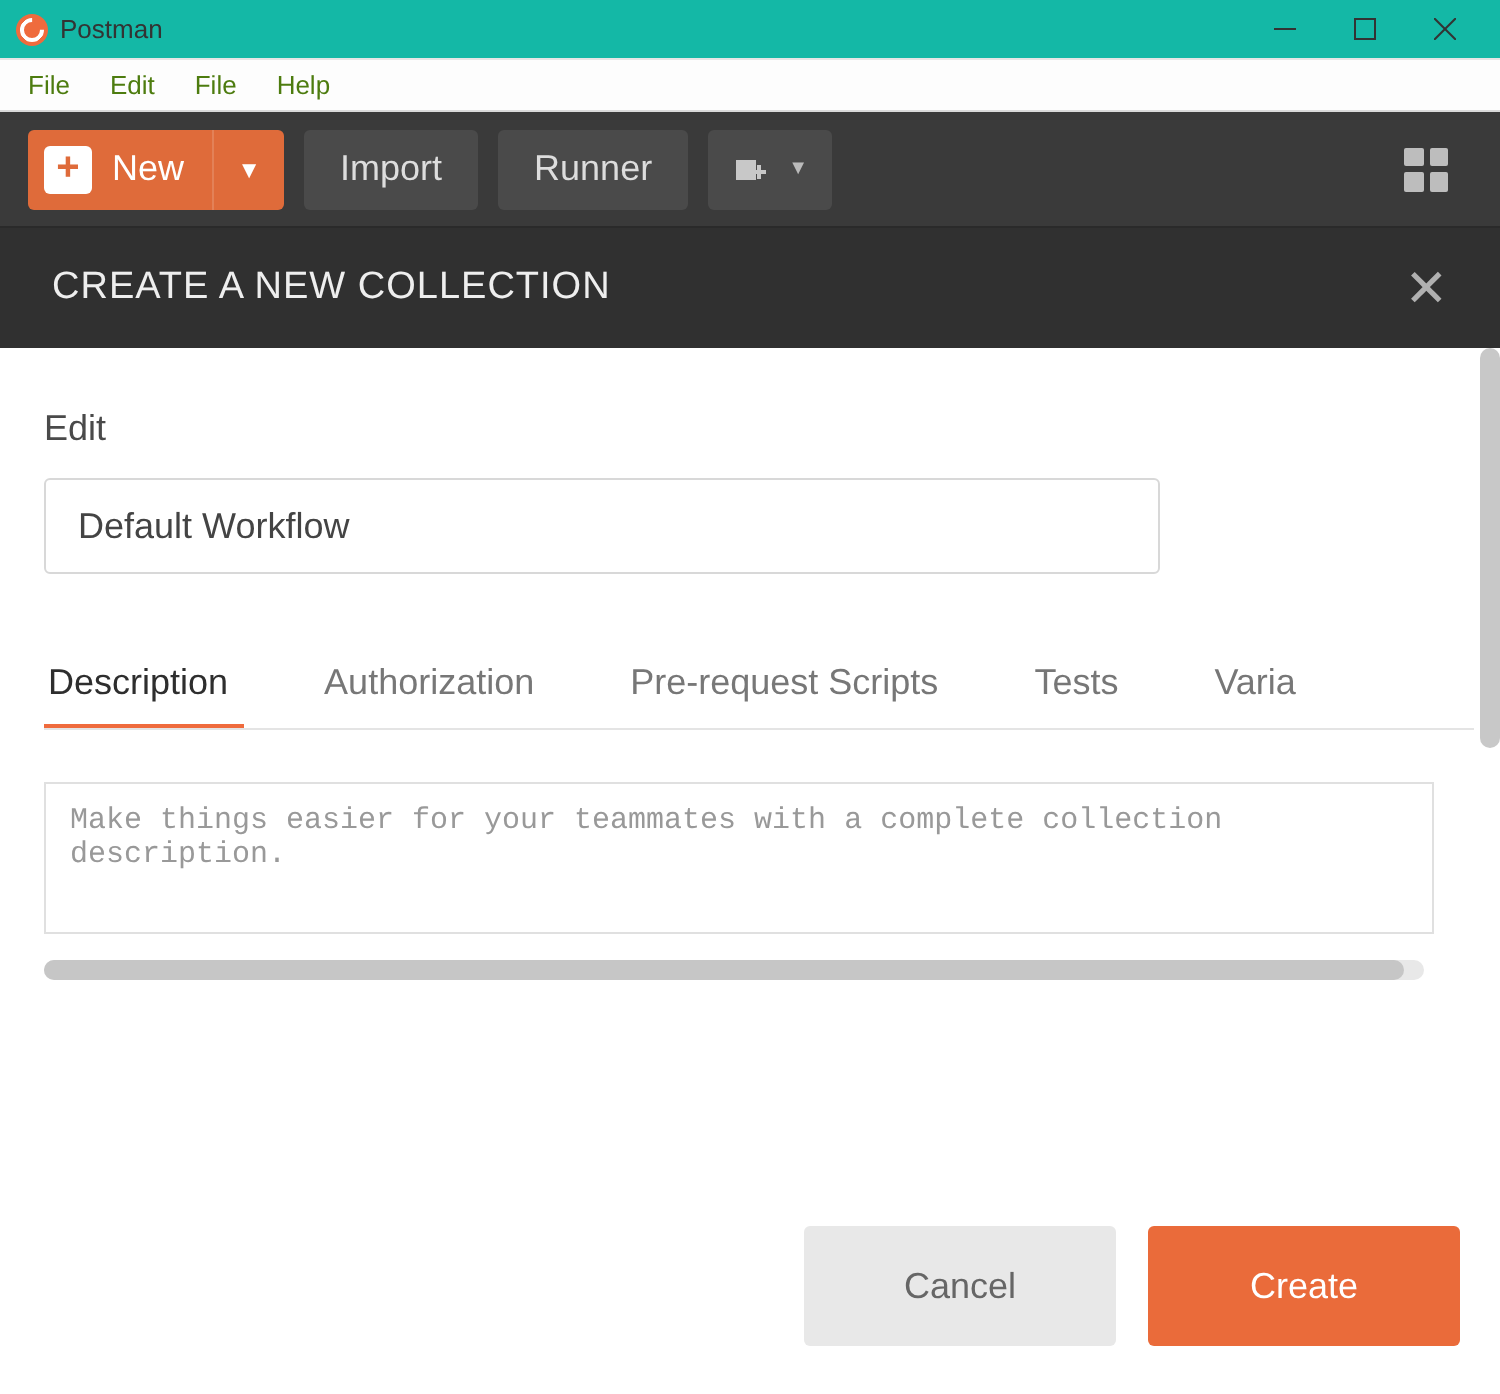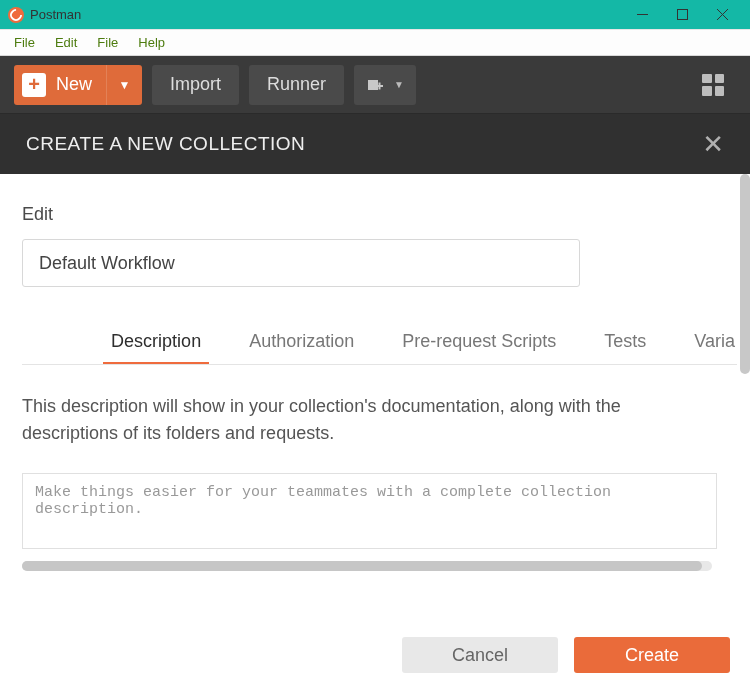--- a/index.html
+++ b/index.html
@@ -162,21 +162,20 @@
     color: #444;
     outline: none;
   }
   .tabs {
     display: flex;
     gap: 44px;
     margin-top: 36px;
     border-bottom: 1px solid #e4e4e4;
     width: 715px;
     overflow: hidden;
-    justify-content: flex-end;
   }
   .tab {
     padding: 8px 2px 12px 2px;
     font-size: 18px;
     color: #777;
     position: relative;
     white-space: nowrap;
   }
   .tab.active {
     color: #2e2e2e;
@@ -226,21 +225,21 @@
 
   
   .modal-footer {
     position: absolute;
     bottom: 24px;
     right: 20px;
     display: flex;
     gap: 16px;
   }
   .fbtn {
-    height: 36px;
+    height: 60px;
     width: 156px;
     display: inline-flex;
     align-items: center;
     justify-content: center;
     font-size: 18px;
     border-radius: 3px;
     border: none;
   }
   .fbtn.cancel { background: #e8e8e8; color: #666; }
   .fbtn.create { background: #ea6b3a; color: #fff; }
@@ -331,21 +330,20 @@
   <input class="name-input" type="text" value="Default Workflow" style="">
 
   <div class="tabs">
     <div class="tab active">Description</div>
     <div class="tab">Authorization</div>
     <div class="tab">Pre-request Scripts</div>
     <div class="tab">Tests</div>
     <div class="tab">Varia</div>
   </div>
 
-  <div class="desc-help">This description will show in your collection's documentation, along with the descriptions of its folders and requests.</div>
 
   <textarea class="desc-textarea" placeholder="Make things easier for your teammates with a complete collection description." style=""></textarea>
 
   <div class="hscroll">
     <div class="thumb"></div>
   </div>
 </div>
 
 <div class="modal-footer">
   <button class="fbtn cancel">

